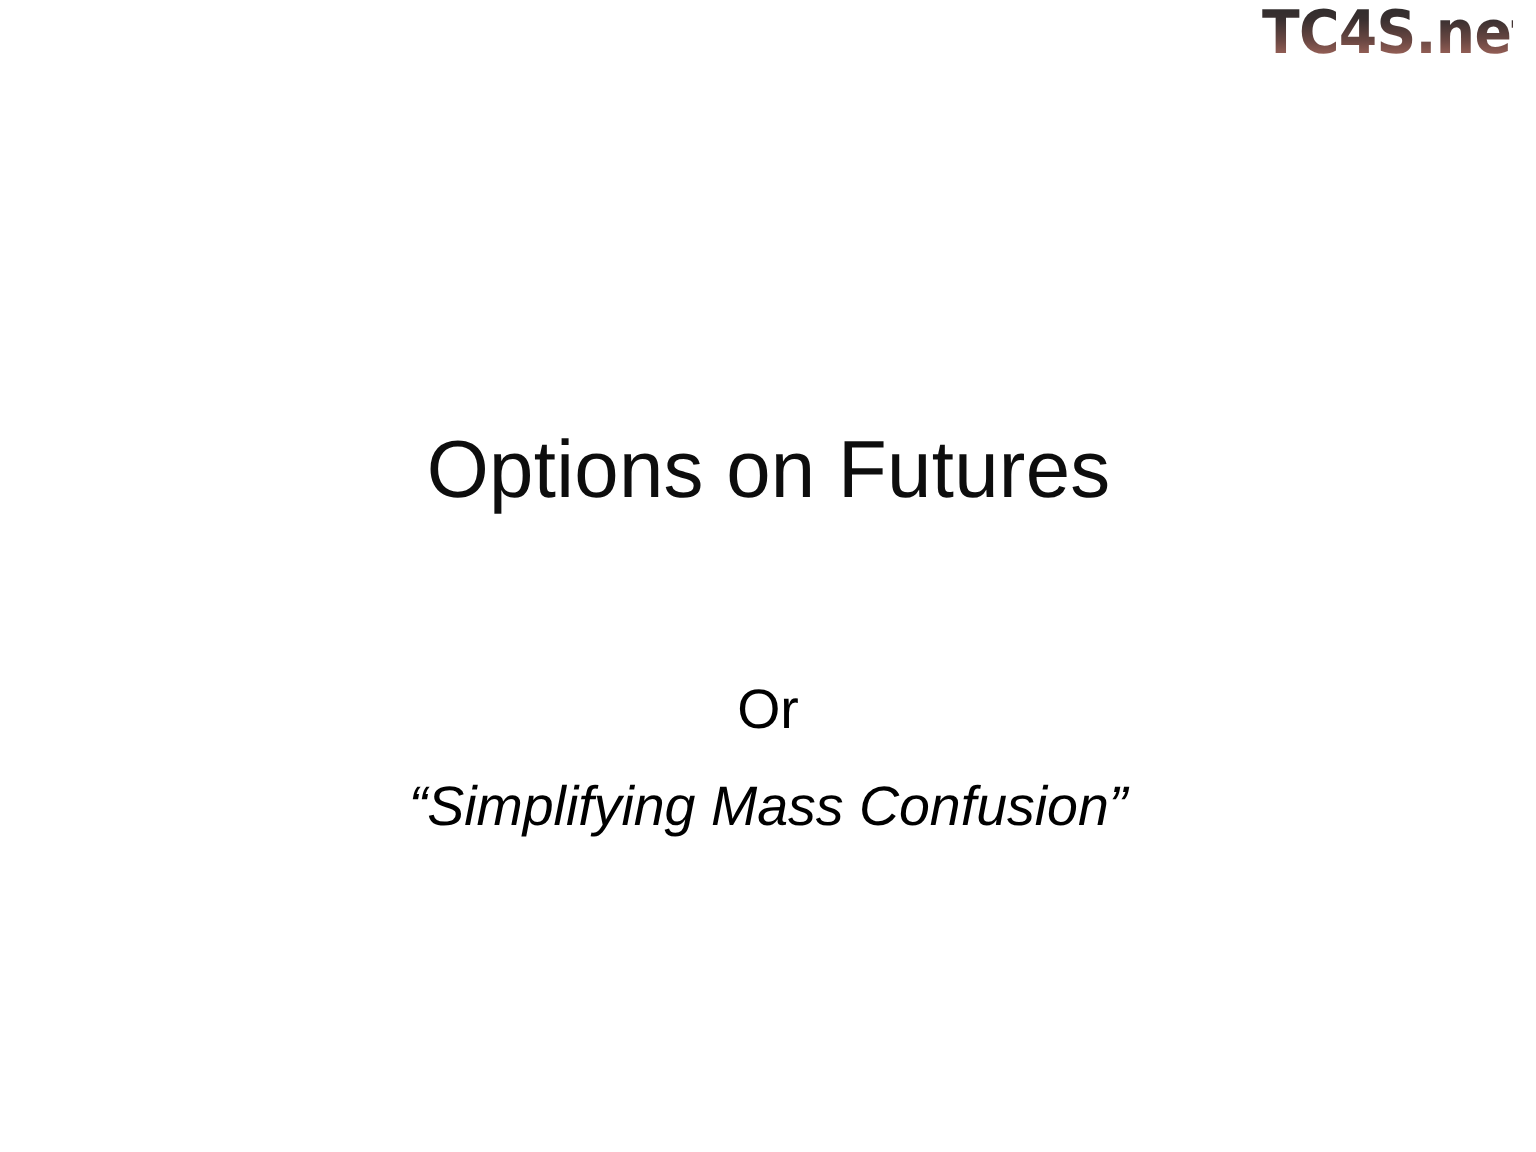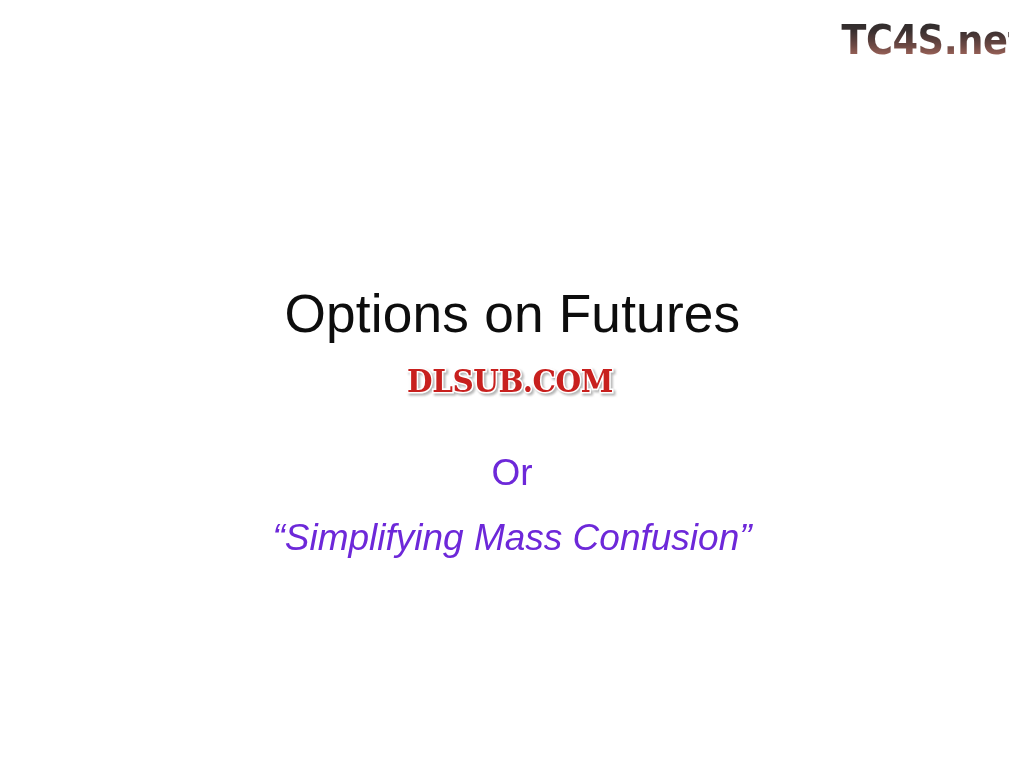--- a/index.html
+++ b/index.html
@@ -47,33 +47,33 @@
     left: 0;
     top: 445px;
     width: 1024px;
     text-align: center;
   }
   .subtitle-line {
     font-family: "Liberation Sans", sans-serif;
     font-weight: 400;
     font-size: 37px;
     line-height: 55px;
-    color: #6d28d9;
+    color: #000000;
     white-space: nowrap;
   }
   #subtitle-line-2 {
     margin-top: 10px;
     font-style: italic;
   }
 
   
   #watermark-tc4s {
     position: absolute;
     left: 834px;
-    top: 18px;
+    top: 0;
     width: 182px;
     height: 44px;
     overflow: hidden;
   }
   #watermark-tc4s .wm-text {
     display: block;
     font-family: "DejaVu Sans", sans-serif;
     font-weight: 700;
     font-size: 40px;
     line-height: 44px;
@@ -148,23 +148,20 @@
 <div id="slide">
 
   <div id="watermark-tc4s">
     <span class="wm-text">TC4S.net</span>
   </div>
 
   <div id="title-block">
     <span id="slide-title">Options on Futures</span>
   </div>
 
-  <div id="watermark-dlsub">
-    <span class="wm-text">DLSUB.COM</span>
-  </div>
 
   <div id="subtitle-block">
     <div class="subtitle-line" id="subtitle-line-1">Or</div>
     <div class="subtitle-line" id="subtitle-line-2">“Simplifying Mass Confusion”</div>
   </div>
 
 
 </div>
 
 </body></html>

